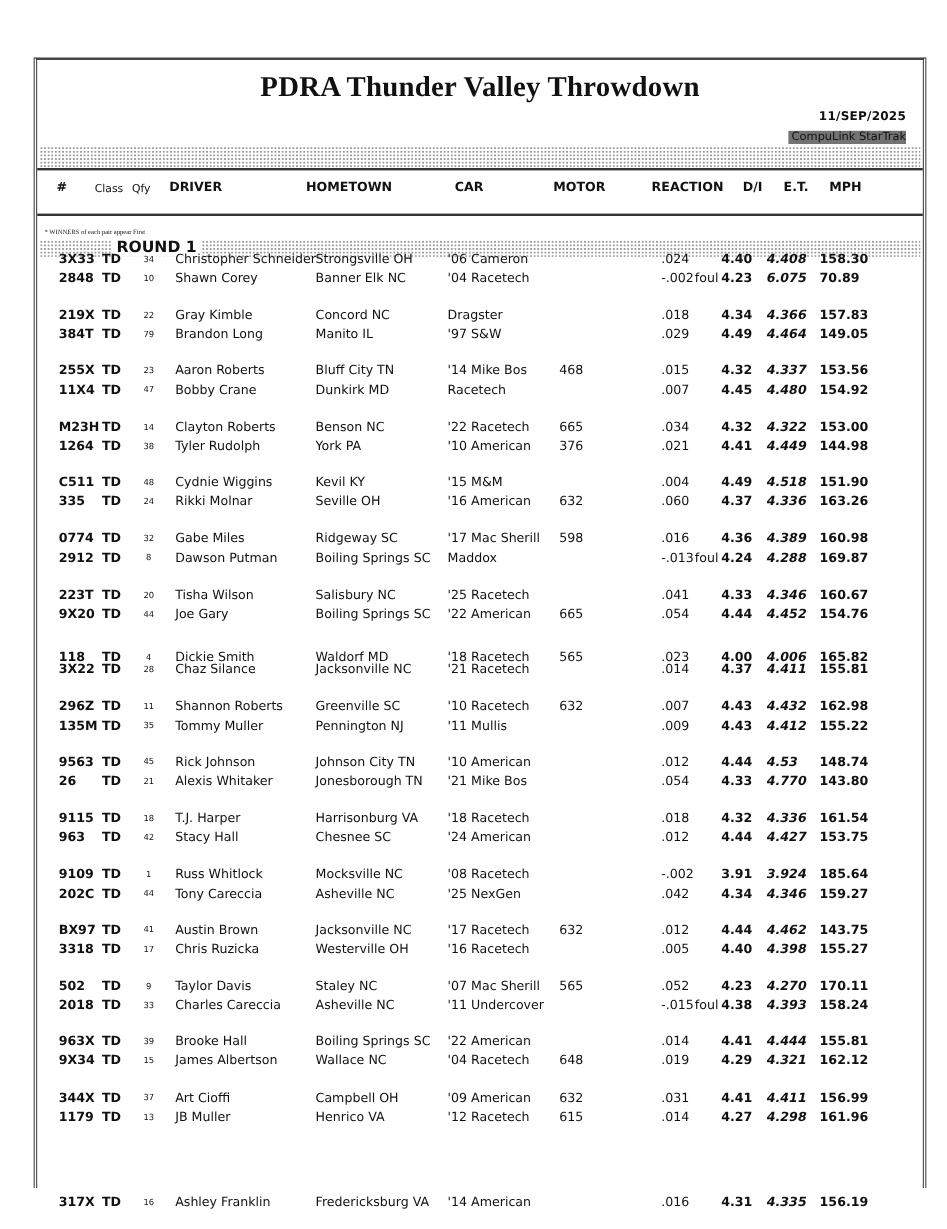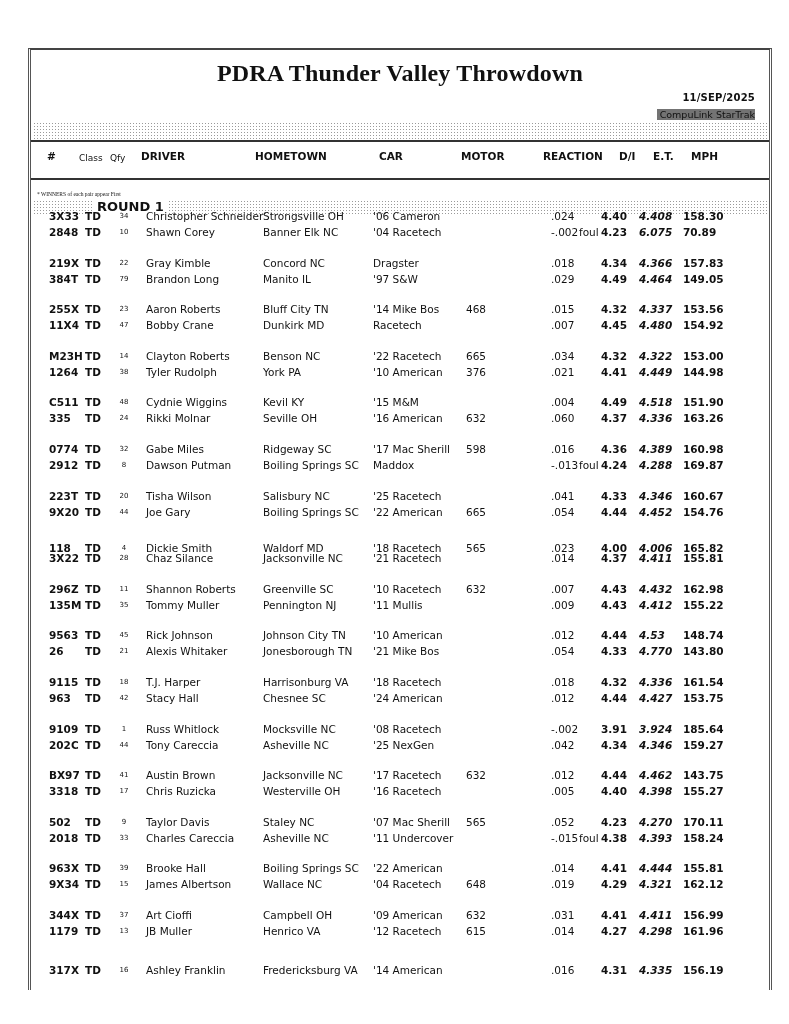--- a/index.html
+++ b/index.html
@@ -518,21 +518,21 @@
         <span class="c-drv">JB Muller</span>
         <span class="c-home">Henrico  VA</span>
         <span class="c-car">'12 Racetech</span>
         <span class="c-motor">615</span>
         <span class="c-foul"></span>
         <span class="c-react">.014</span>
         <span class="c-di">4.27</span>
         <span class="c-et">4.298</span>
         <span class="c-mph">161.96</span>
       </div>
-      <div class="row" style="top: 754px;">
+      <div class="row" style="top: 786px;">
         <span class="c-num">317X</span>
         <span class="c-cls">TD</span>
         <span class="c-qfy">16</span>
         <span class="c-drv">Ashley Franklin</span>
         <span class="c-home">Fredericksburg  VA</span>
         <span class="c-car">'14 American</span>
         <span class="c-motor"></span>
         <span class="c-foul"></span>
         <span class="c-react">.016</span>
         <span class="c-di">4.31</span>

